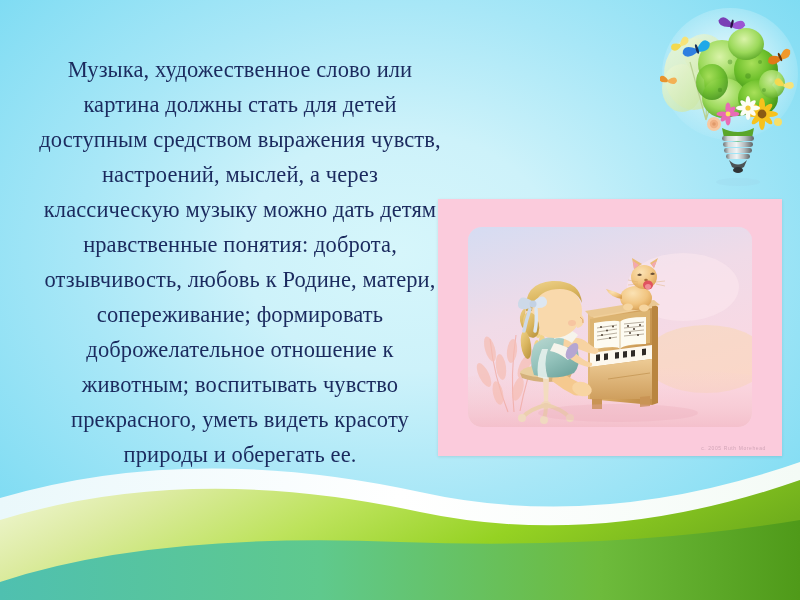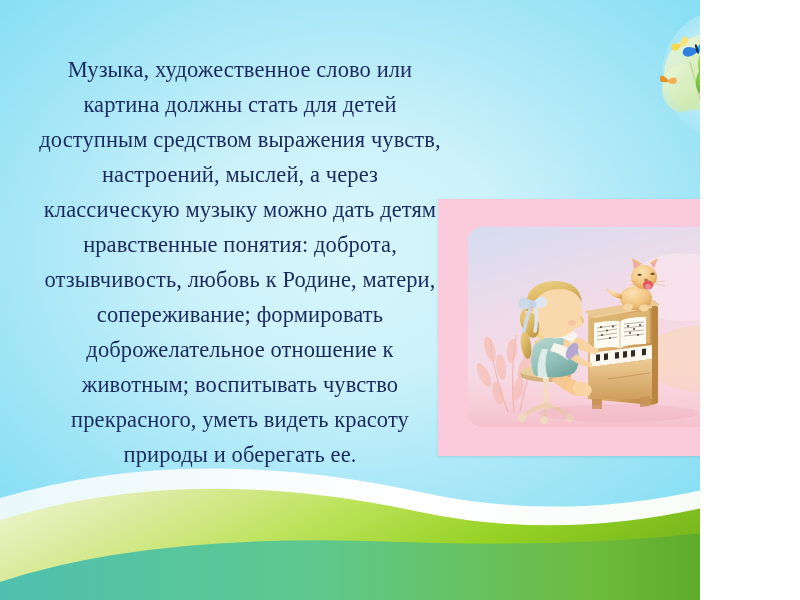--- a/index.html
+++ b/index.html
@@ -5,21 +5,21 @@
   * { margin:0; padding:0; box-sizing:border-box; }
 
   html, body {
     width:800px; height:600px;
     overflow:hidden;
     font-family:"Liberation Serif", serif;
   }
 
   #slide {
     position:relative;
-    width:700px; height:600px;
+    width:800px; height:600px;
     overflow:hidden;
     background:
       radial-gradient(ellipse 520px 400px at 50% 42%,
         #d6f6fb 0%, #cdf2fa 30%, #a8e7f7 62%, #7fdcf3 100%);
   }
 
   
   #bulb-art {
     position:absolute; left:660px; top:2px;
     width:140px; height:186px;

